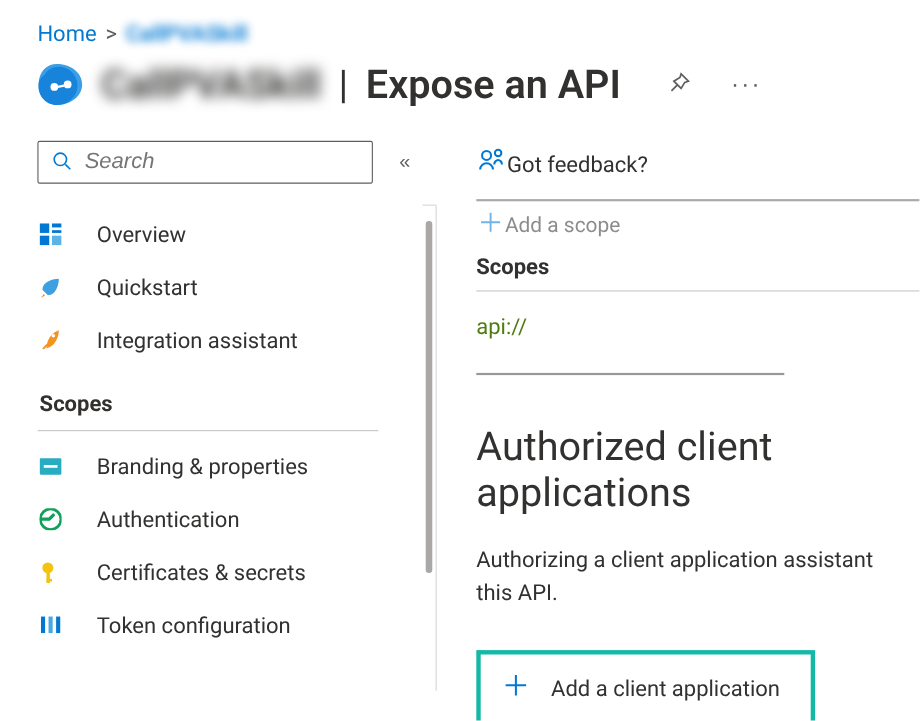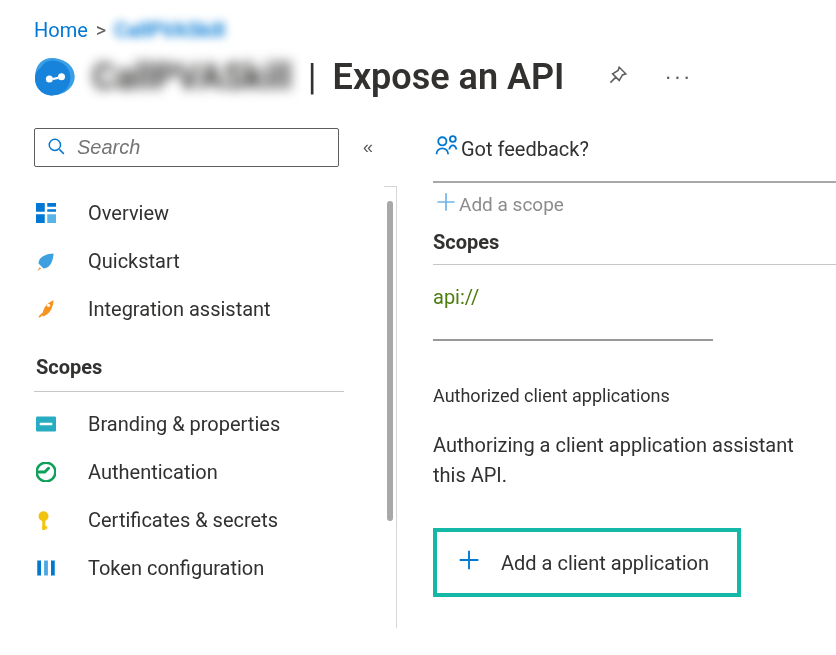--- a/index.html
+++ b/index.html
@@ -204,21 +204,21 @@
   .scope-val { color:#4d7c0f; }
 
   .hbar {
     border-top: 2px solid #9a9896;
     margin-top: 10px;
     width: 280px;
     margin-bottom: 44px;
   }
 
   .section-h {
-    font-size: 18px;
+    font-size: 36px;
     font-weight: 400;
     color: #323130;
   }
   .section-desc {
     margin-top: 24px;
     font-size: 20px;
     color:#323130;
     line-height: 1.5;
   }
 

